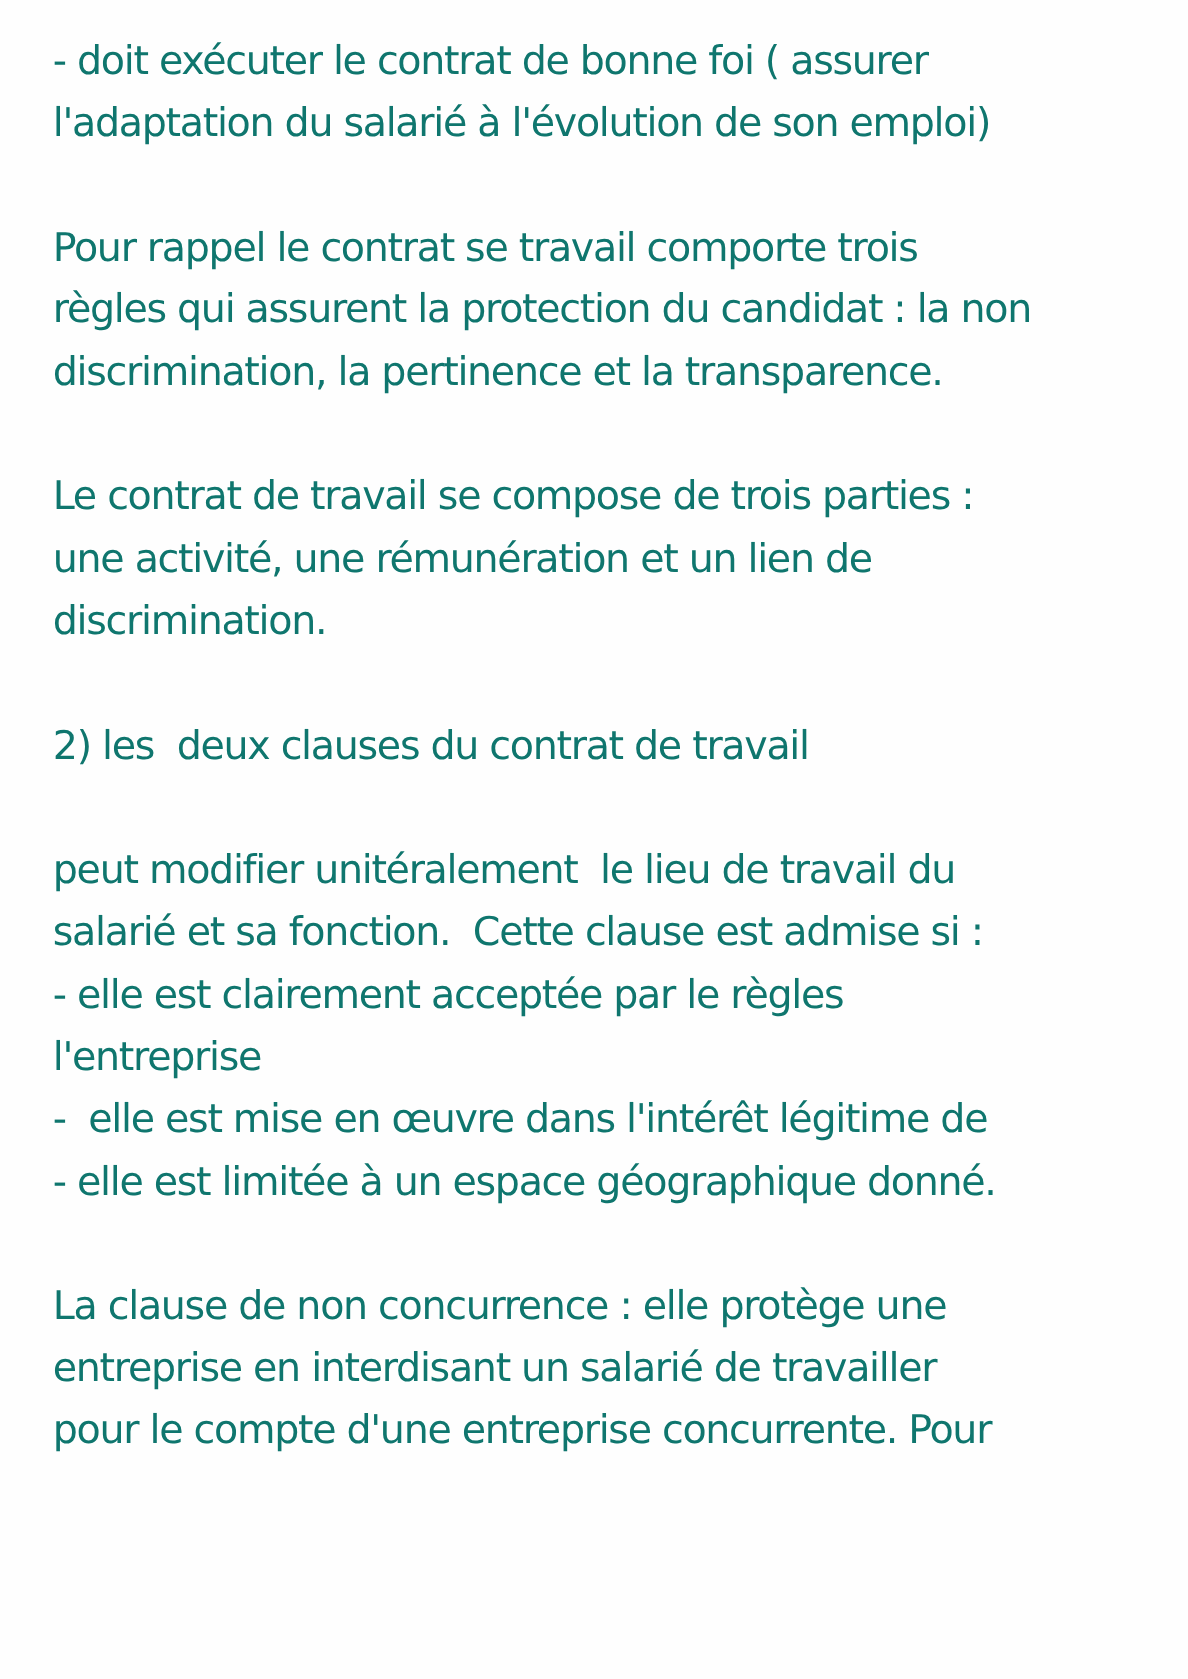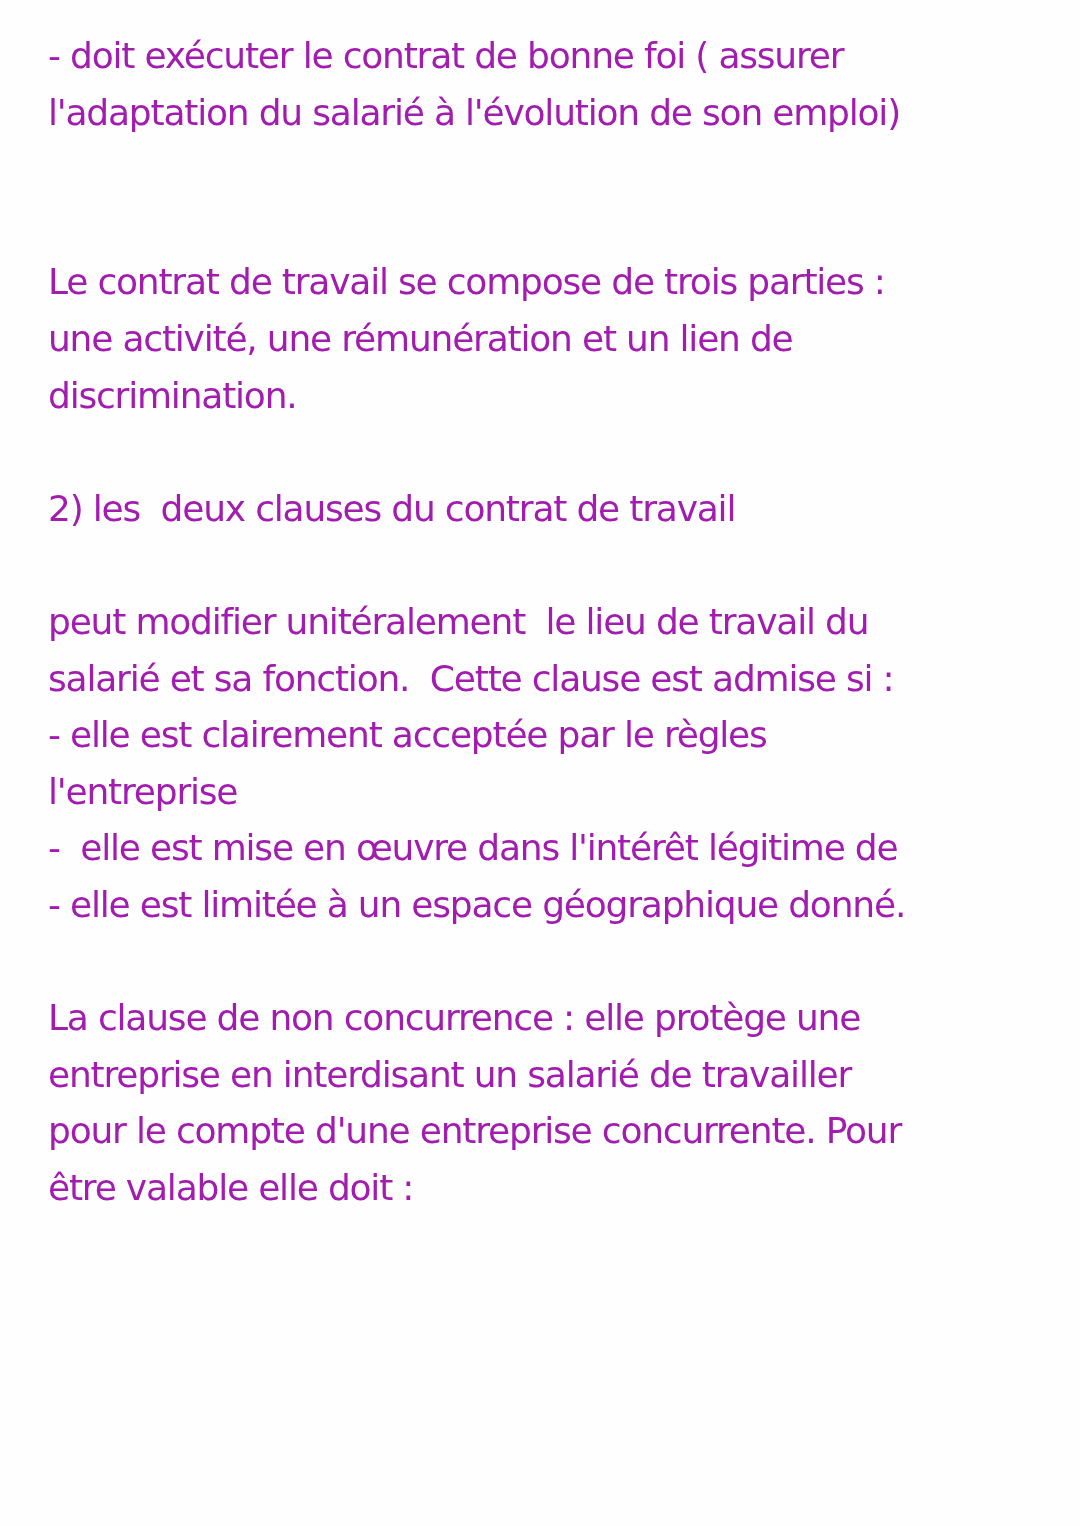--- a/index.html
+++ b/index.html
@@ -14,21 +14,21 @@
       position: relative;
     }
     .doc {
       position: absolute;
       left: 48px;
       top: 28px;
       width: 1010px;
       font-family: "DejaVu Sans", sans-serif;
       font-size: 36px;
       letter-spacing: -1.2px;
-      color: #a21caf;
+      color: #0f766e;
       line-height: 56.6px;
     }
     .line {
       display: block;
       white-space: pre;
       height: 56.6px;
     }
     .blank {
       display: block;
       height: 56.6px;
@@ -38,20 +38,25 @@
 <body>
 
 <div class="doc">
 
   <div>
     <span class="line">- doit exécuter le contrat de bonne foi ( assurer</span>
     <span class="line">l'adaptation du salarié à l'évolution de son emploi)</span>
   </div>
   <span class="blank"></span>
 
+  <div>
+    <span class="line">Pour rappel le contrat se travail comporte trois</span>
+    <span class="line">règles qui assurent la protection du candidat : la non</span>
+    <span class="line">discrimination, la pertinence et la transparence.</span>
+  </div>
   <span class="blank"></span>
 
   <div>
     <span class="line">Le contrat de travail se compose de trois parties :</span>
     <span class="line">une activité, une rémunération et un lien de</span>
     <span class="line">discrimination.</span>
   </div>
   <span class="blank"></span>
 
   <div>
@@ -66,16 +71,15 @@
     <span class="line">l'entreprise</span>
     <span class="line">-  elle est mise en œuvre dans l'intérêt légitime de</span>
     <span class="line">- elle est limitée à un espace géographique donné.</span>
   </div>
   <span class="blank"></span>
 
   <div>
     <span class="line">La clause de non concurrence : elle protège une</span>
     <span class="line">entreprise en interdisant un salarié de travailler</span>
     <span class="line">pour le compte d'une entreprise concurrente. Pour</span>
-    <span class="line">être valable elle doit :</span>
   </div>
 
 </div>
 
 </body></html>

